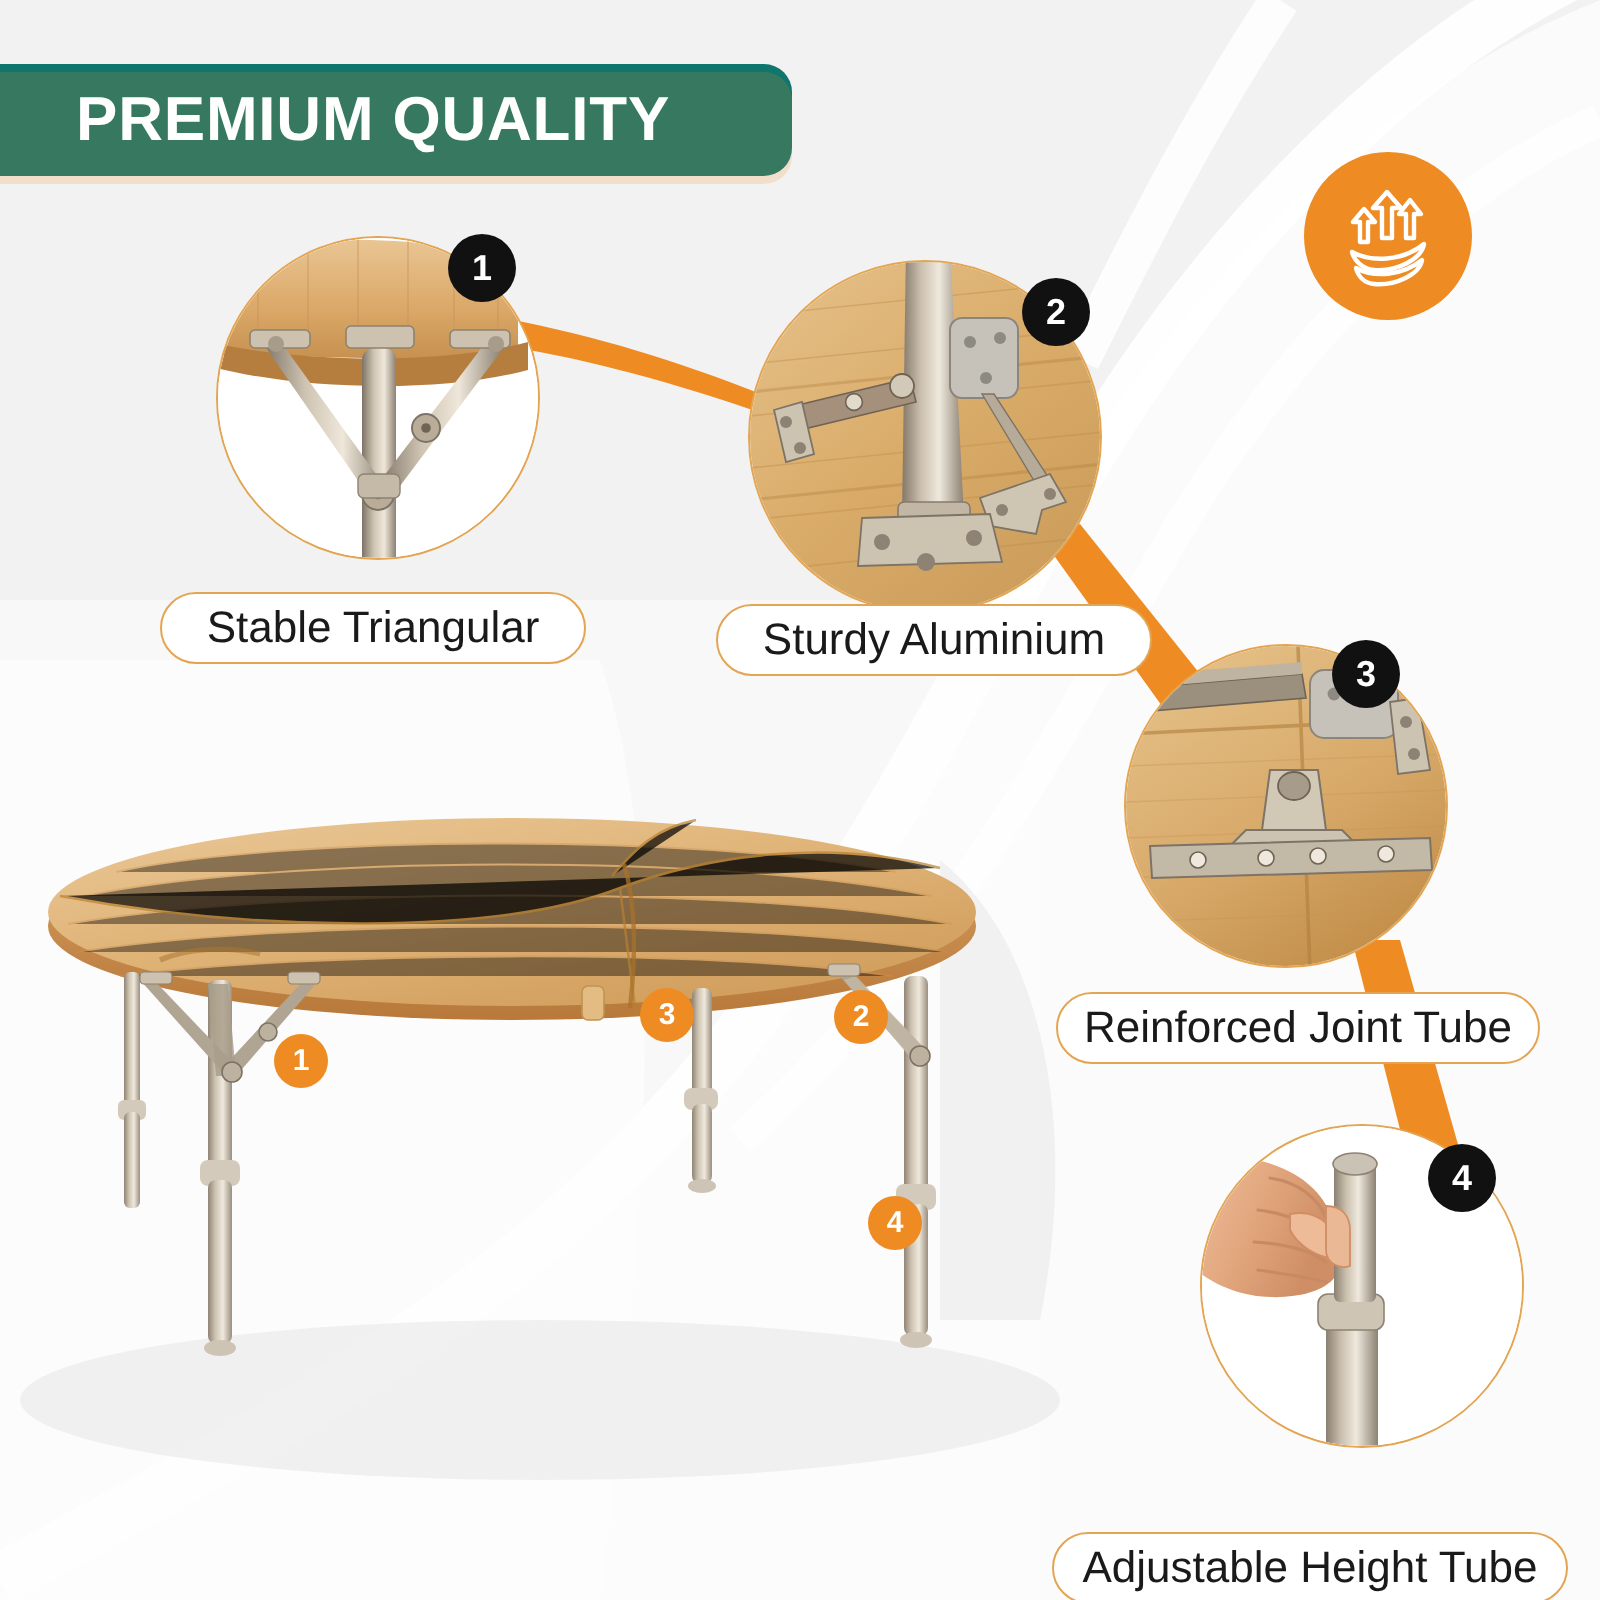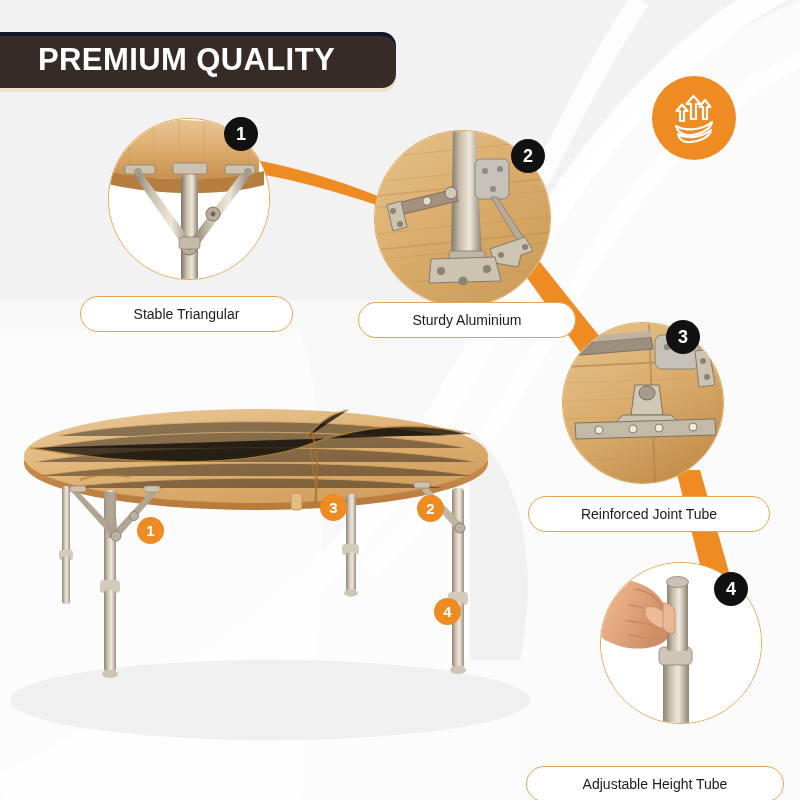--- a/index.html
+++ b/index.html
@@ -12,21 +12,21 @@
     overflow:hidden;
   }
 
   
   #bg-layer { position:absolute; inset:0; z-index:0; }
 
   
   #header-banner {
     position:absolute; left:0; top:32px;
     width:396px; height:56px;
-    background:#0f172a;
+    background:#0f766e;
     border-top-right-radius:14px;
     border-bottom-right-radius:14px;
     display:flex; align-items:center;
     z-index:6;
   }
   #header-banner .shadow {
     position:absolute; left:0; top:4px; width:100%; height:100%;
     background:rgba(238,139,34,.18);
     border-top-right-radius:14px; border-bottom-right-radius:14px;
     z-index:-1;
@@ -80,21 +80,21 @@
 
   
   .caption-pill {
     position:absolute;
     background:#ffffff;
     border:1.6px solid #e3a552;
     border-radius:22px;
     height:36px;
     display:flex; align-items:center; justify-content:center;
     padding:0 20px;
-    font-size:14px;
+    font-size:22px;
     color:#1a1a1a;
     white-space:nowrap;
     z-index:7;
   }
 
   
   #feature-icon-badge {
     position:absolute;
     left:652px; top:76px;
     width:84px; height:84px;

